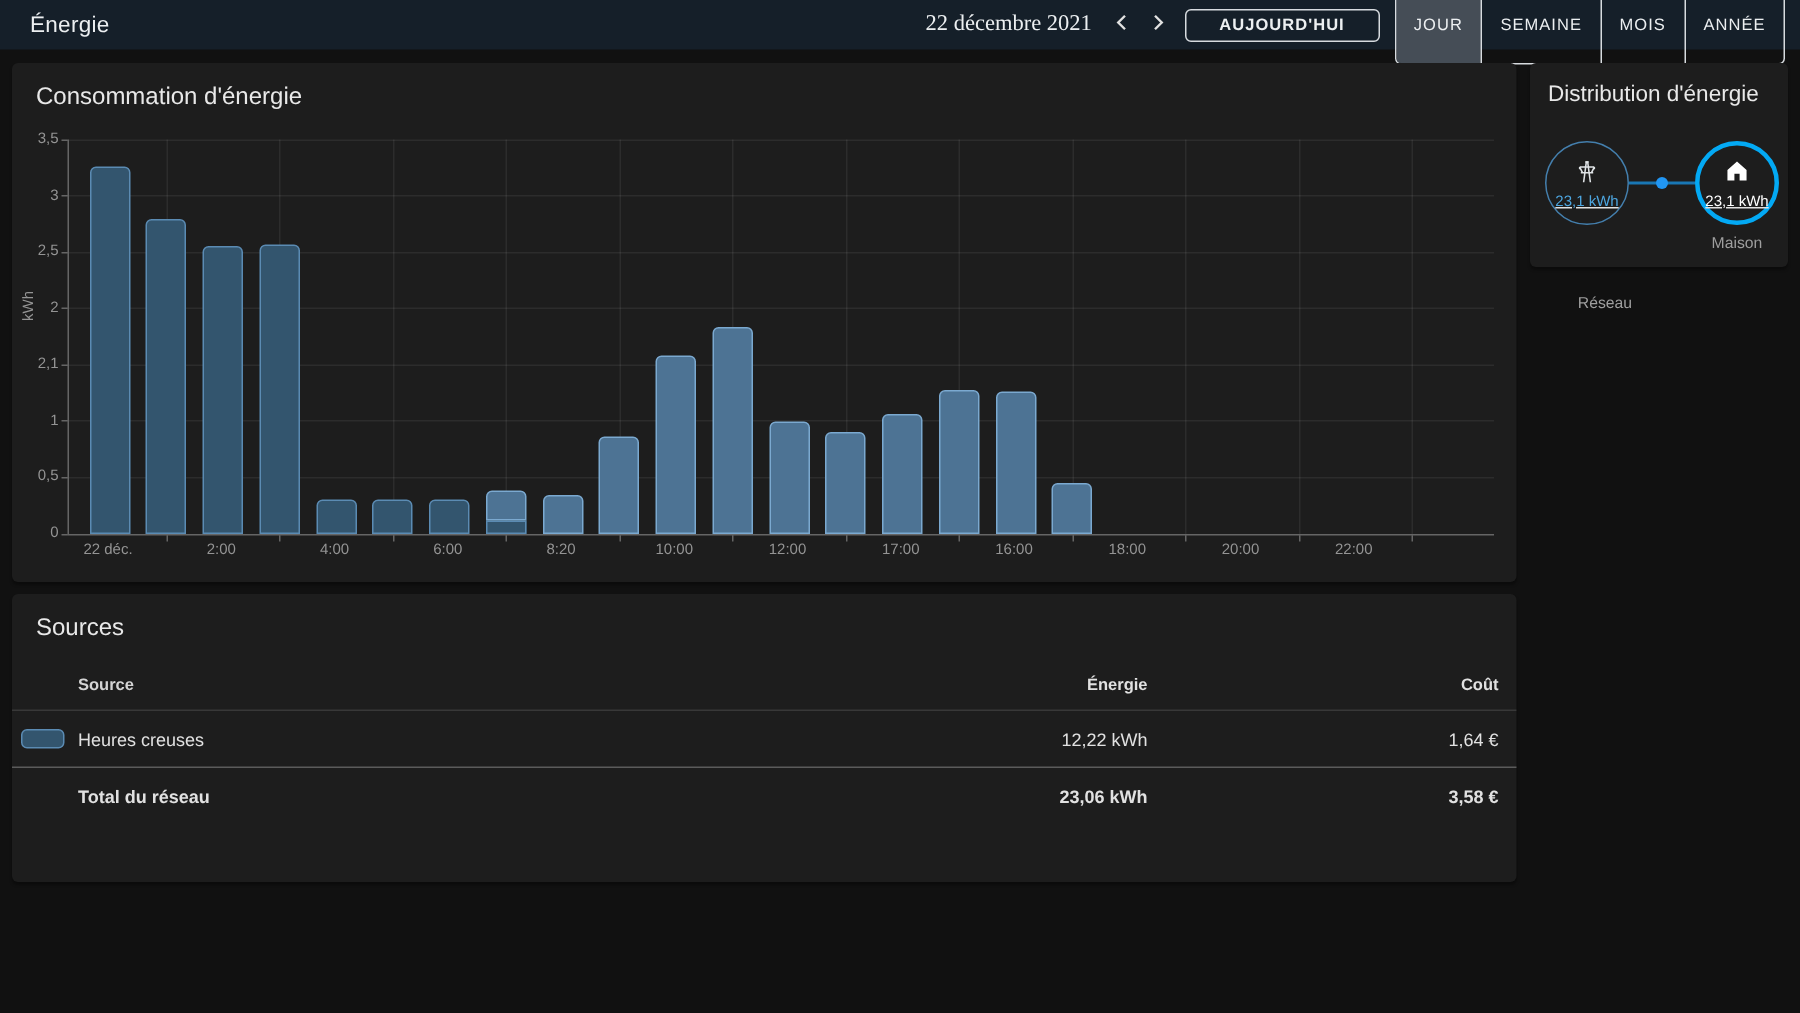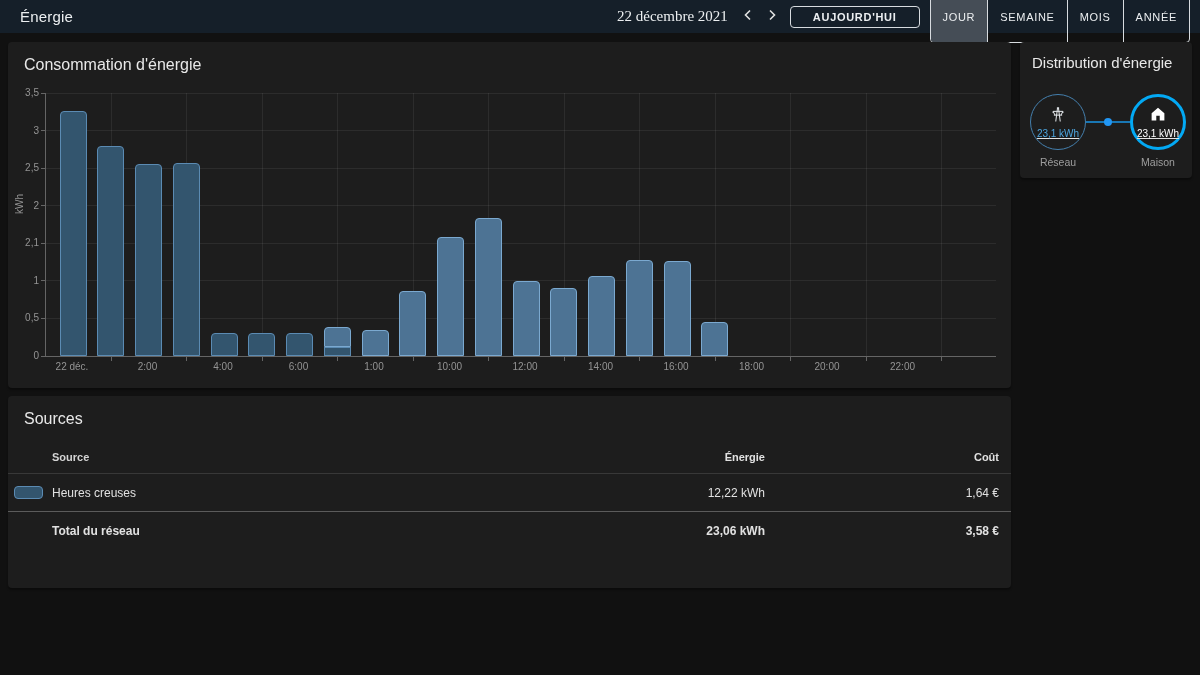--- a/index.html
+++ b/index.html
@@ -179,24 +179,24 @@
       <div class="ytick" style="left: 0px; top: 232.857px;">1</div>
       <div class="ytick" style="left: 0px; top: 195.286px;">2,1</div>
       <div class="ytick" style="left: 0px; top: 157.714px;">2</div>
       <div class="ytick" style="left: 0px; top: 120.143px;">2,5</div>
       <div class="ytick" style="left: 0px; top: 82.5714px;">3</div>
       <div class="ytick" style="left: 0px; top: 45px;">3,5</div>
       <div class="xtick" style="left: 64px;">22 déc.</div>
       <div class="xtick" style="left: 139.5px;">2:00</div>
       <div class="xtick" style="left: 215px;">4:00</div>
       <div class="xtick" style="left: 290.5px;">6:00</div>
-      <div class="xtick" style="left: 366px;">1:00</div>
+      <div class="xtick" style="left: 366px;">8:20</div>
       <div class="xtick" style="left: 441.5px;">10:00</div>
       <div class="xtick" style="left: 517px;">12:00</div>
-      <div class="xtick" style="left: 592.5px;">14:00</div>
+      <div class="xtick" style="left: 592.5px;">17:00</div>
       <div class="xtick" style="left: 668px;">16:00</div>
       <div class="xtick" style="left: 743.5px;">18:00</div>
       <div class="xtick" style="left: 819px;">20:00</div>
       <div class="xtick" style="left: 894.5px;">22:00</div>
     </div>
 </div>
 
 <div class="card" id="dist-card">
   <div class="card-title">Distribution d'énergie</div>
   <div class="flow-line"></div>
@@ -207,21 +207,21 @@
         <path d="M9 22 L11.4 4 h1.2 L15 22"></path>
         <path d="M5.5 8.5 H18.5"></path>
         <path d="M6.5 13.5 H17.5"></path>
         <path d="M10.5 4 H13.5"></path>
         <path d="M5.5 8.5 L8 13.5 M18.5 8.5 L16 13.5"></path>
         <path d="M5.5 8.5 v2 M18.5 8.5 v2"></path>
       </svg>
     </span>
     <span class="node-value">23,1 kWh</span>
   </div>
-  <div class="node-label" style="left:10px;">Réseau</div>
+  <div class="node-label" style="left:22px;margin-top:40px;">Réseau</div>
   <div class="node node-home" style="border-color: rgb(3, 169, 244);">
     <span>
       <svg width="18" height="18" viewBox="0 0 24 24">
           <path d="M12 3.5 L20.5 11 V20.5 H14.3 V14.4 H9.7 V20.5 H3.5 V11 Z" fill="#ffffff"></path>
         </svg>
     </span>
     <span class="node-value">23,1 kWh</span>
   </div>
   <div class="node-label" style="left:110px;">Maison</div>
 </div>

